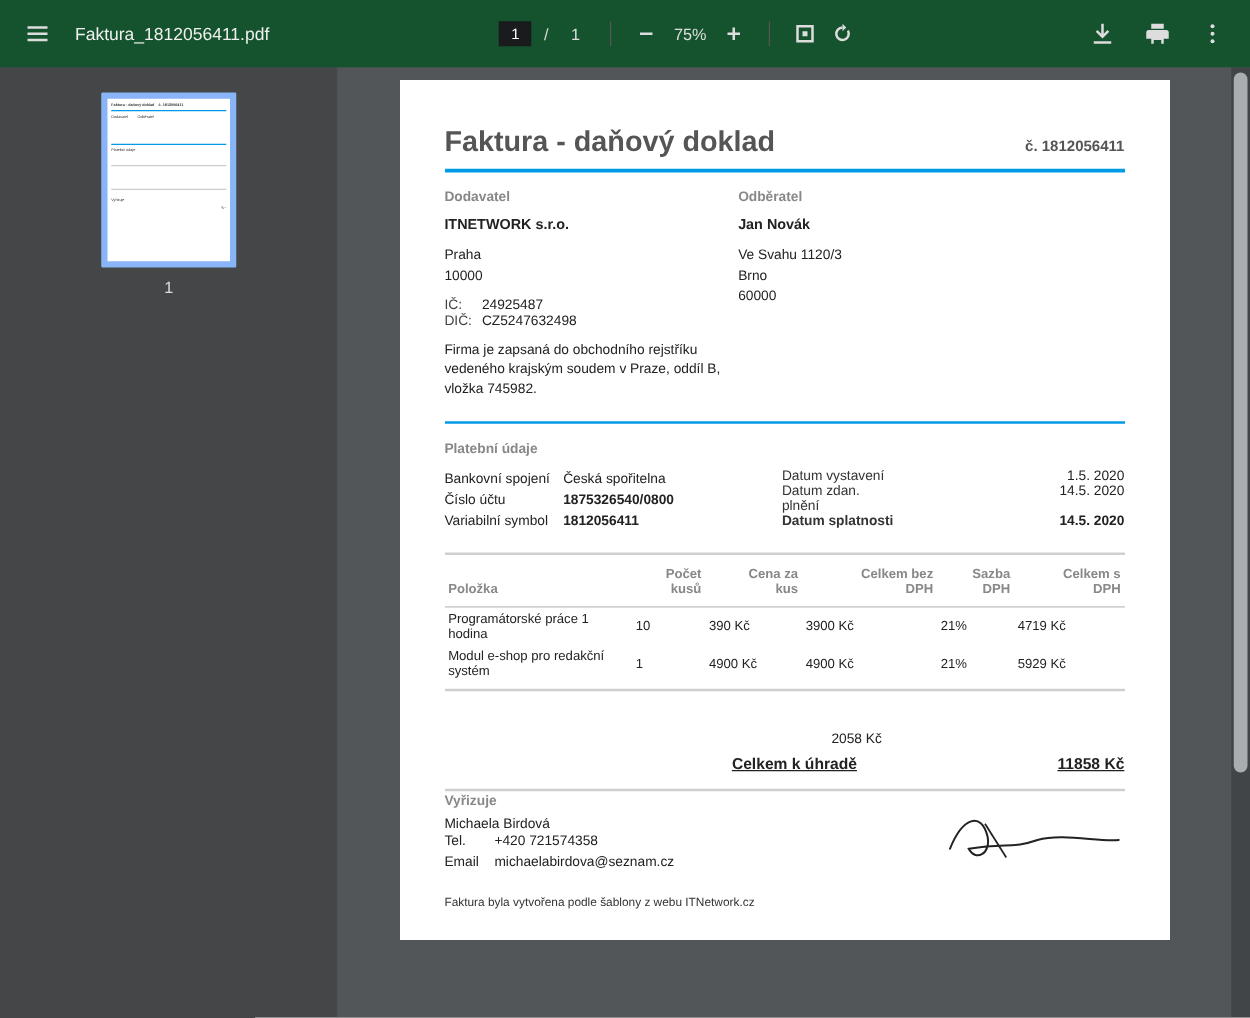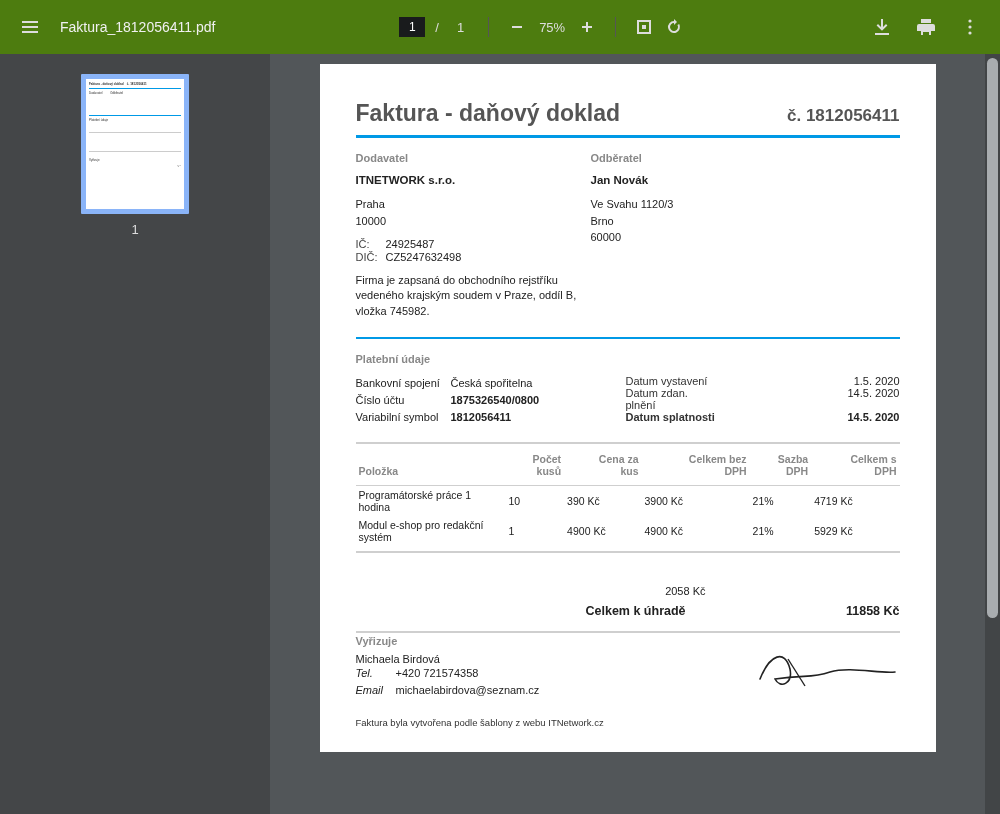--- a/index.html
+++ b/index.html
@@ -1,21 +1,21 @@
 <!DOCTYPE html>
 <html><head>
 <meta charset="utf-8">
 <style>
   * { box-sizing: border-box; margin: 0; padding: 0; }
   html, body { width: 1000px; height: 814px; overflow: hidden; font-family: Arial, Helvetica, sans-serif; }
   body { background: #525659; display: flex; flex-direction: column; }
 
   
   .toolbar {
-    height: 54px; background: #4d7c0f; color: #f0f0f0;
+    height: 54px; background: #14532d; color: #f0f0f0;
     display: flex; align-items: center; padding: 0 18px; font-size: 14px;
     flex: 0 0 54px;
   }
   .tb-left { display: flex; align-items: center; gap: 18px; }
   .tb-center { flex: 1; display: flex; align-items: center; justify-content: center; gap: 6px; }
   .tb-right { display: flex; align-items: center; gap: 20px; }
   .icon-btn { width: 24px; height: 24px; display: inline-flex; align-items: center; justify-content: center; cursor: pointer; border-radius: 2px; }
   .icon-btn svg { fill: #ddd; }
   .page-box {
     background: #191b1c; color: #fff; border: none; width: 26px; height: 20px;
@@ -52,21 +52,21 @@
     background: #a9adb0; border-radius: 6px;
   }
 
   
   .page {
     width: 616px; background: #fff; color: #222; font-size: 11px;
     padding: 36px 36px 24px 36px;
   }
   .hdr-row { display: flex; justify-content: space-between; align-items: baseline; margin-bottom: 6px; }
   .hdr-title { font-size: 23px; font-weight: 700; color: #555; }
-  .hdr-num { font-size: 17px; font-weight: 700; color: #555; }
+  .hdr-num { font-size: 12px; font-weight: 700; color: #555; }
   .blue-rule { height: 3px; background: #0099e6; margin: 8px 0 14px 0; }
   .blue-rule.thin { height: 2px; }
 
   .sect-label { font-weight: 700; color: #888; font-size: 11px; margin-bottom: 10px; }
 
   .two-col { display: flex; }
   .left-col { width: 235px; }
   .right-col { flex: 1; }
 
   .party-name { font-weight: 700; margin-bottom: 10px; font-size: 11.5px; }
@@ -92,26 +92,26 @@
   table.items th { color: #888; font-weight: 700; text-align: right; padding: 3px 3px 8px 3px; border-bottom: 1.5px solid #cfcfcf; vertical-align: bottom; }
   table.items th:first-child { text-align: left; }
   table.items td { text-align: left; padding: 3px; }
   table.items td:first-child { text-align: left; }
   table.items tbody tr:last-child td { padding-bottom: 6px; }
 
   .totals { margin-top: 30px; margin-left: 230px; }
   .totals .row { display: flex; line-height: 1.6; }
   .totals .row .k { flex: 1; }
   .totals .row .v { width: 120px; text-align: right; }
-  .totals .grand { font-weight: 700; font-size: 12.5px; }
+  .totals .grand { font-weight: 700; font-size: 12.5px; text-decoration: underline; }
 
   .contact-block { margin-top: 2px; }
   .contact-block .sect-label { margin-bottom: 6px; }
   .contact-row { display: flex; line-height: 1.55; }
-  .contact-row .k { width: 40px; font-style: italic; }
+  .contact-row .k { width: 40px; }
 
   .sig {
     position: relative; float: right; width: 150px; height: 50px; margin-top: -55px;
   }
   .sig svg { width: 100%; height: 100%; }
 
   .footer { margin-top: 18px; font-size: 9.5px; color: #333; }
 </style>
 </head>
 <body>

